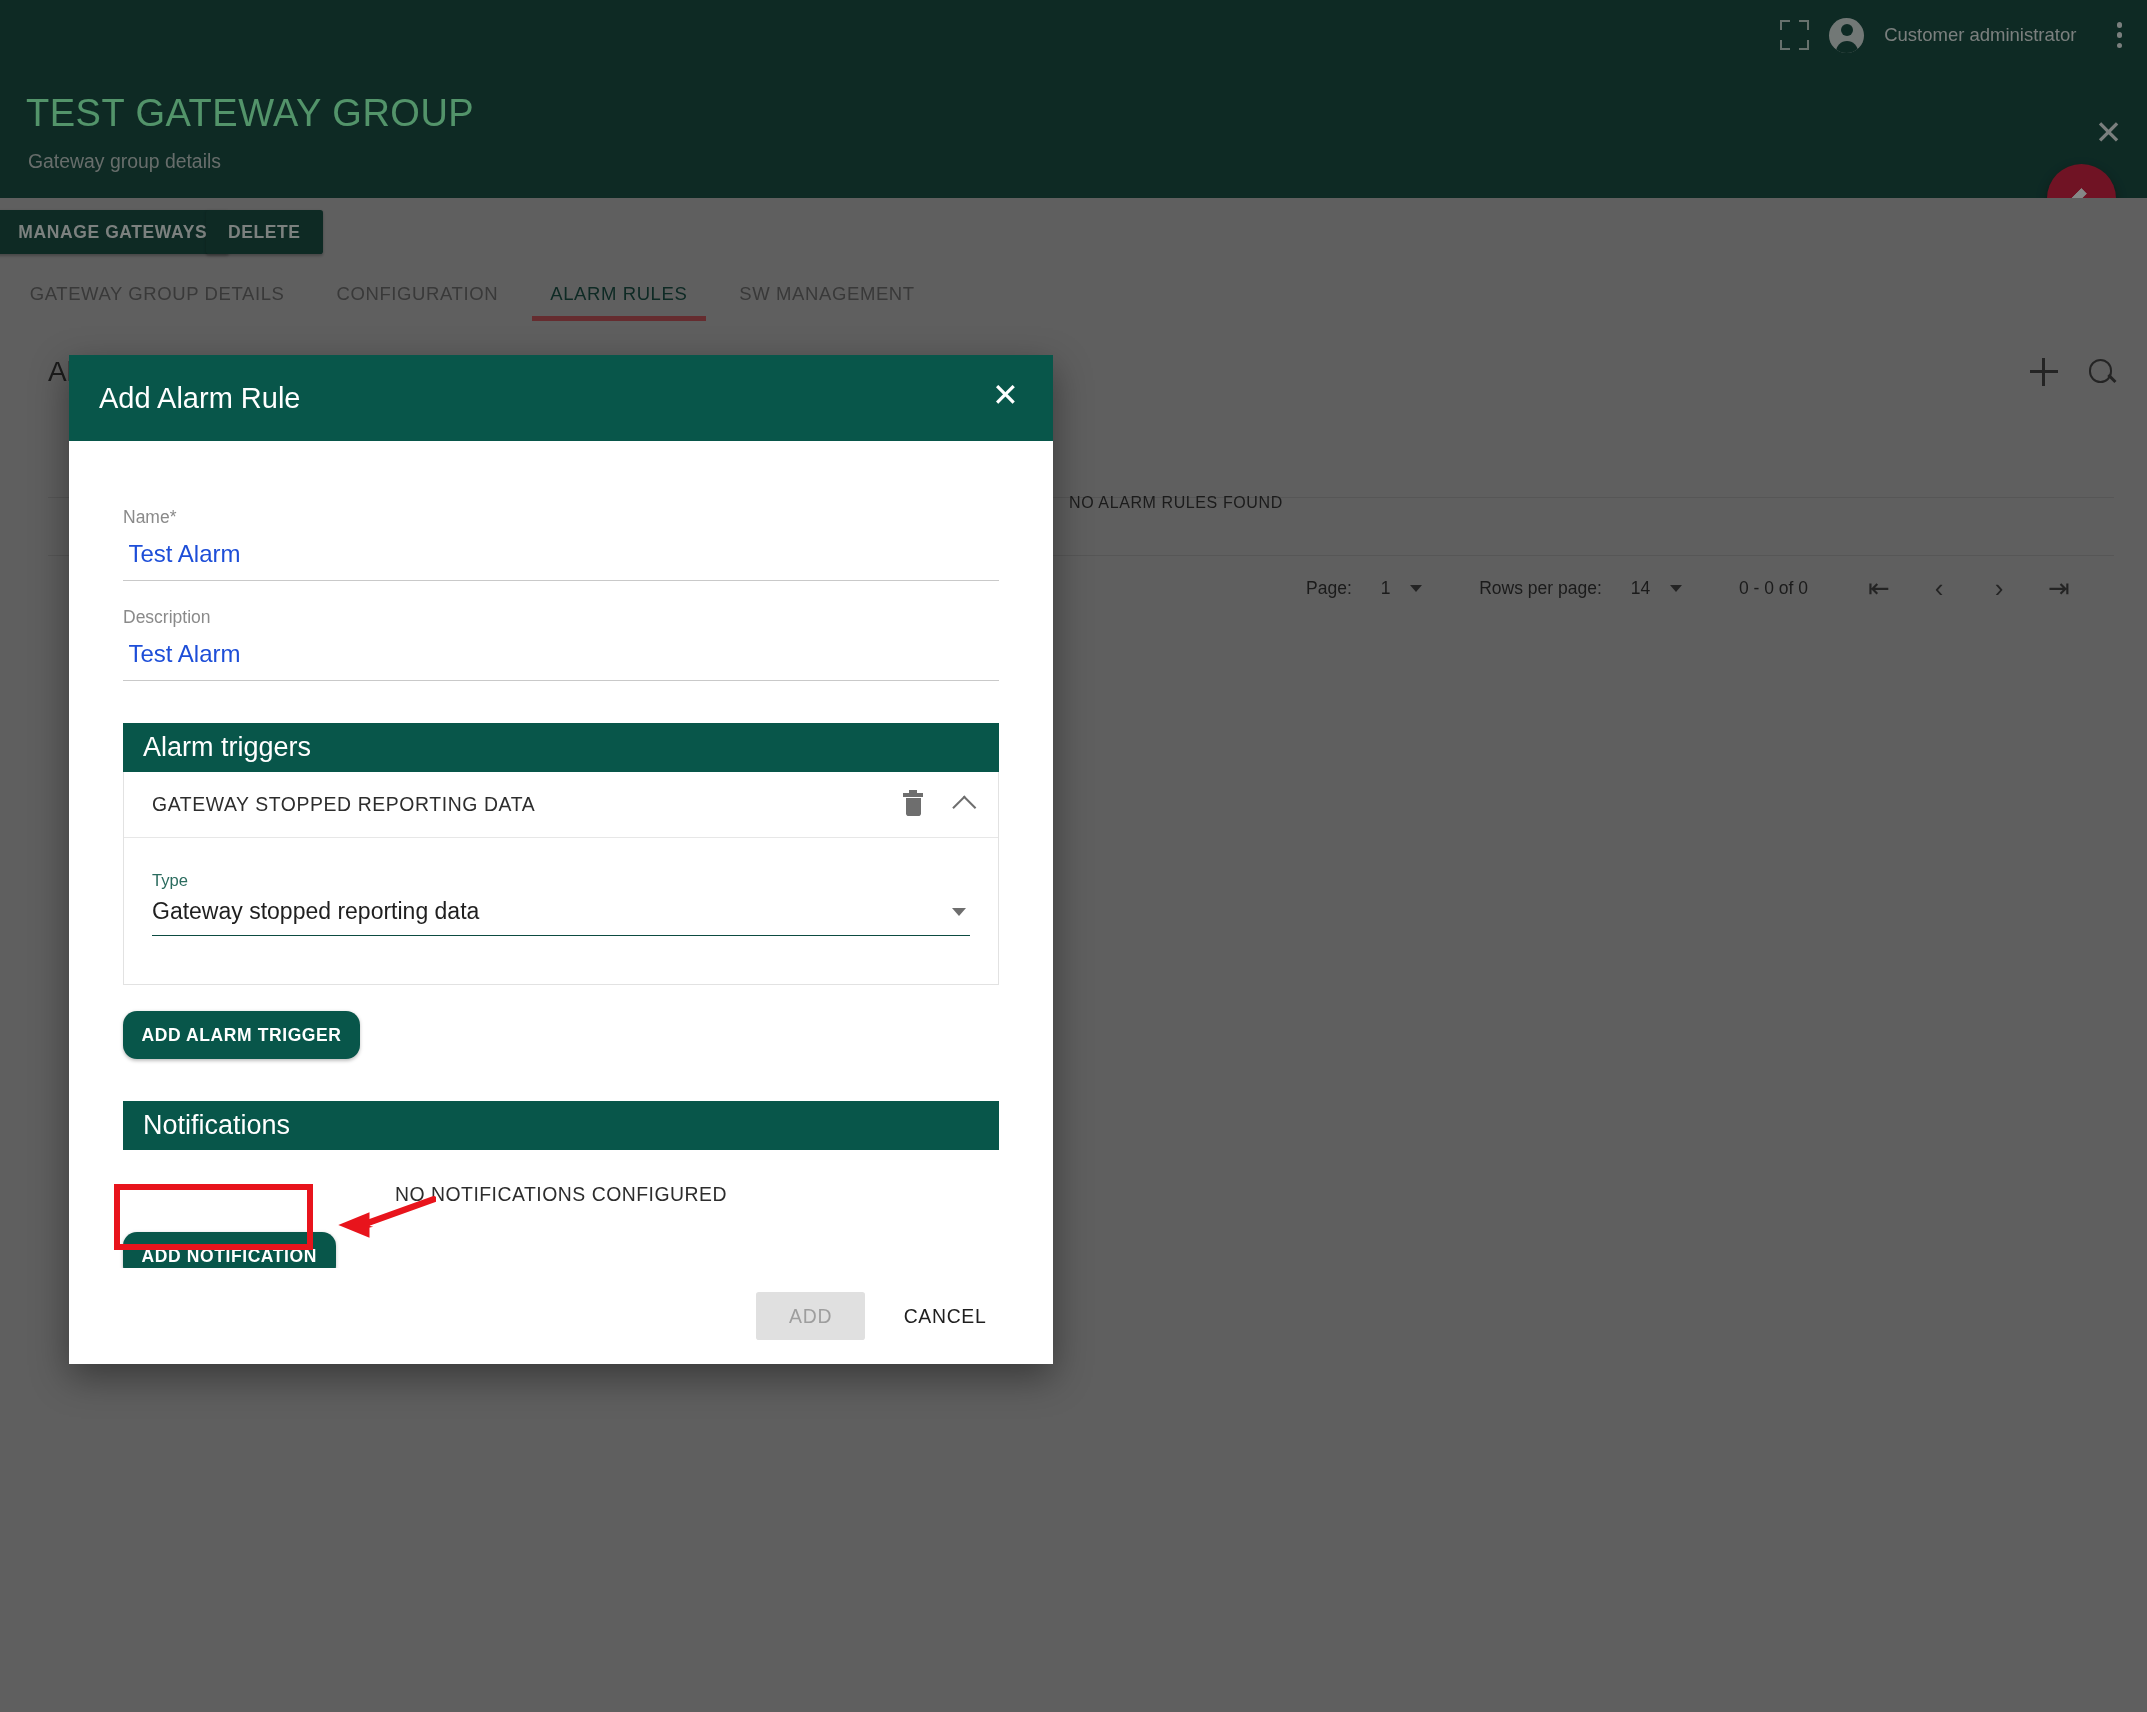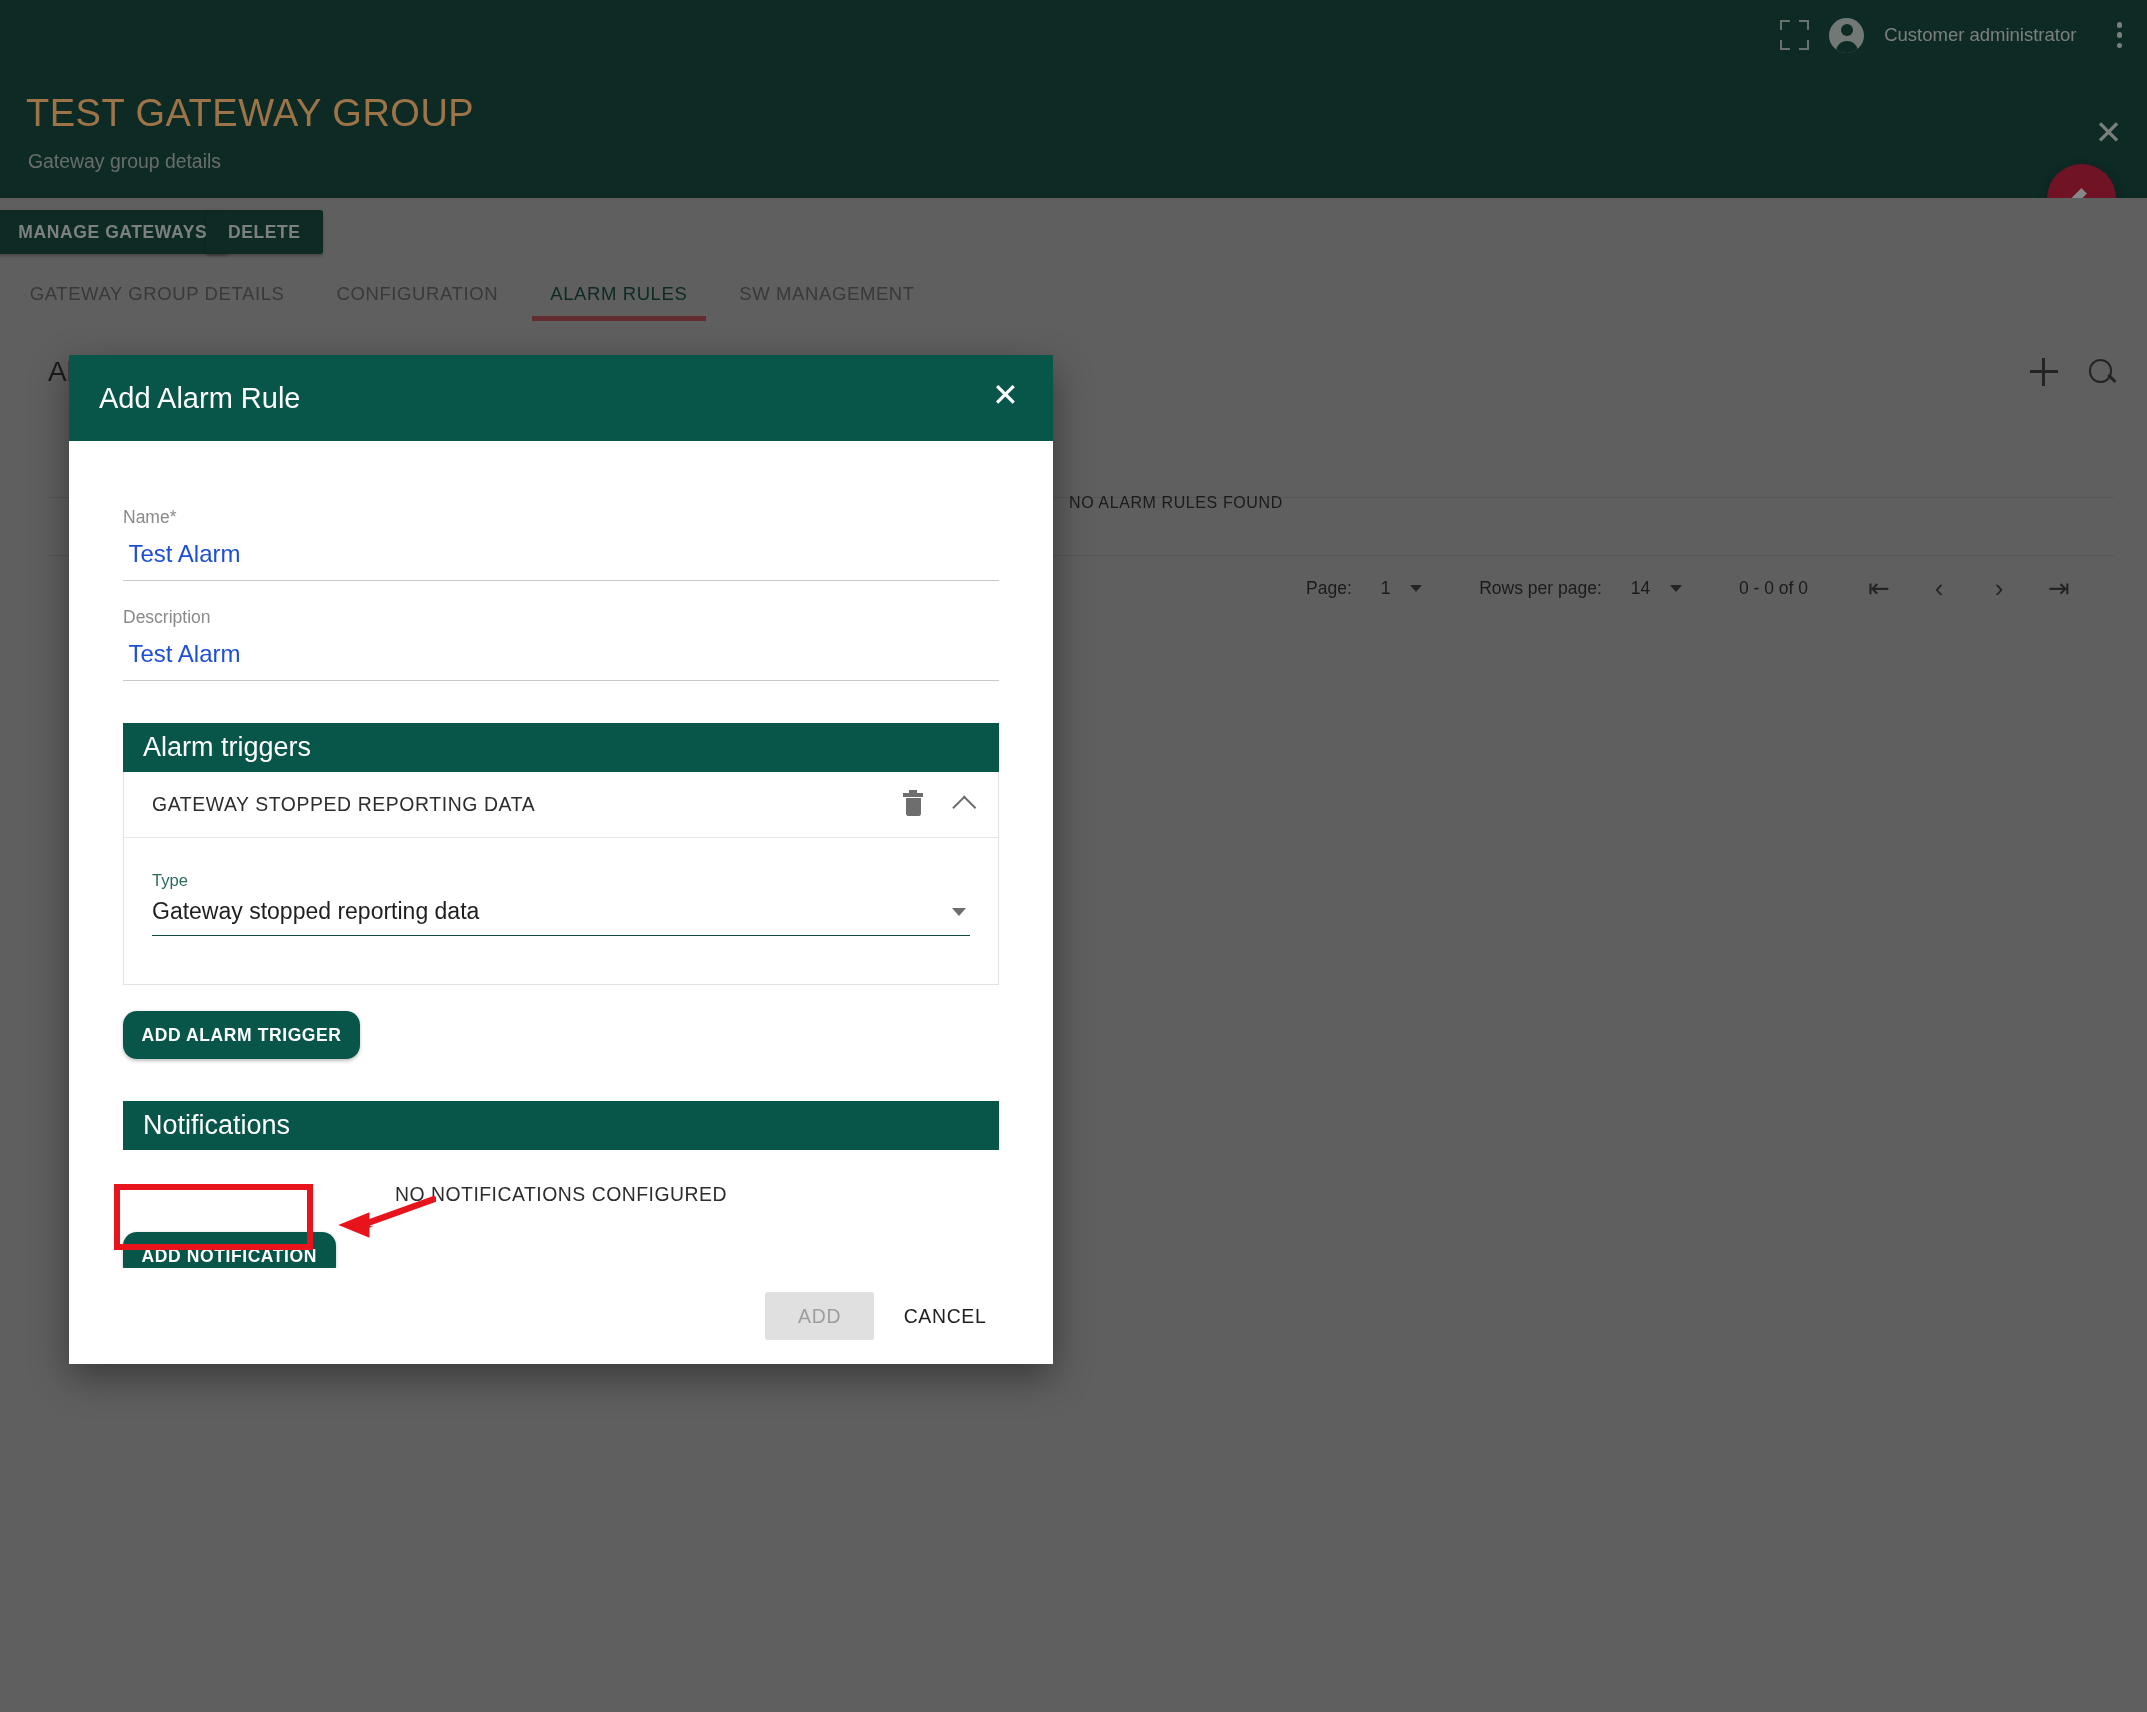--- a/index.html
+++ b/index.html
@@ -82,21 +82,21 @@
   .kebab span {
     width:5.5px; height:5.5px; border-radius:50%; background:#c6cecb;
     display:block;
   }
 
   .page-title {
     position: absolute;
     left: 26px; top: 92px;
     font-size: 38px;
     letter-spacing: 0.5px;
-    color: #fdba74;
+    color: #86efac;
     font-weight: 400;
   }
   .page-subtitle {
     position: absolute;
     left: 28px; top: 150px;
     font-size: 19.4px;
     color: #a7b1ad;
   }
   .header-close {
     position: absolute;
@@ -479,21 +479,21 @@
 
   .dialog-footer {
     position: absolute;
     left: 0; bottom: 0;
     width: 100%;
     height: 96px;
     display: flex;
     align-items: center;
     justify-content: flex-end;
     padding-right: 48px;
-    gap: 11px;
+    gap: 20px;
     background: #fff;
   }
   .btn-add {
     background: #e0e0e0;
     color: #9e9e9e;
     border: none;
     height: 48px;
     width: 109px;
     font-size: 19.4px;
     letter-spacing: 0.7px;

